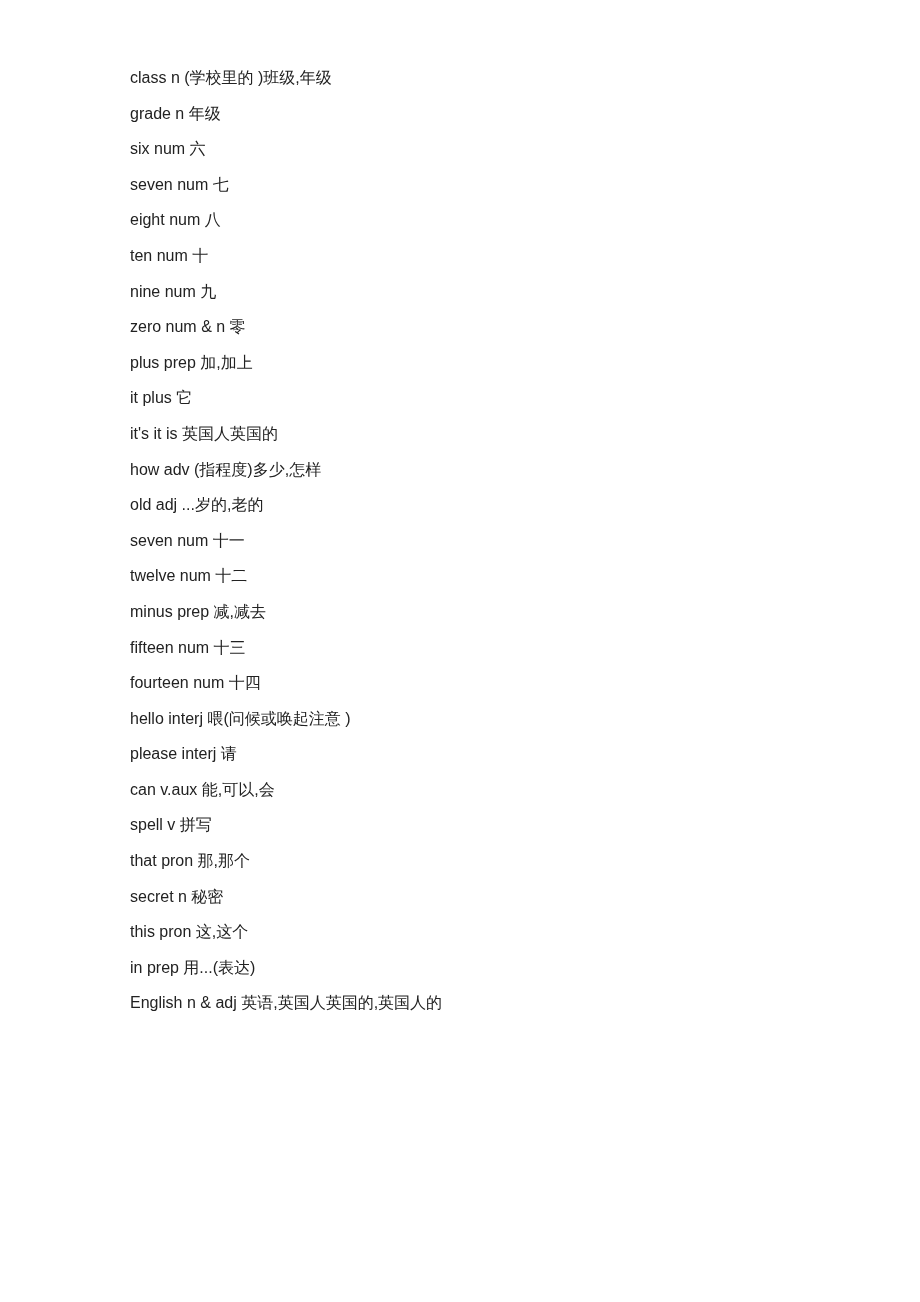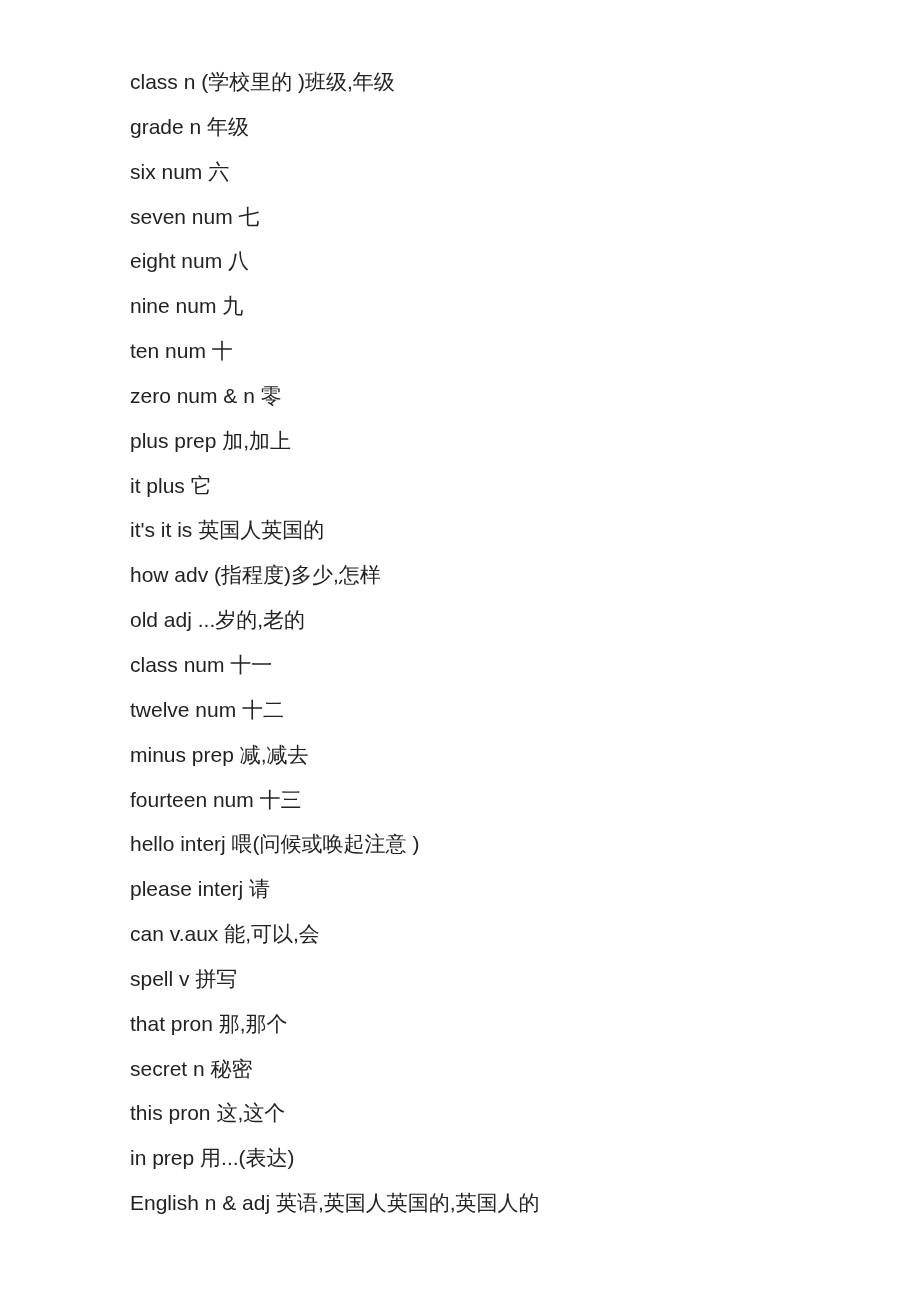--- a/index.html
+++ b/index.html
@@ -13,44 +13,45 @@
       font-size: 16px;
       color: #222222;
       padding: 60px 130px;
       line-height: 1.85;
     }
     .vocab-list {
       list-style: none;
     }
     .vocab-item {
       padding: 3px 0;
-      font-size: 21px;
+      font-size: 16px;
     }
   </style>
 </head>
 <body>
 
 <ul class="vocab-list">
     <li class="vocab-item">class n (学校里的  )班级,年级</li>
     <li class="vocab-item">grade n  年级</li>
     <li class="vocab-item">six num  六</li>
     <li class="vocab-item">seven num  七</li>
     <li class="vocab-item">eight num  八</li>
+    <li class="vocab-item">ten num  十</li>
     <li class="vocab-item">nine num  九</li>
-    <li class="vocab-item">ten num  十</li>
     <li class="vocab-item">zero num &amp; n  零</li>
     <li class="vocab-item">plus prep  加,加上</li>
     <li class="vocab-item">it plus  它</li>
     <li class="vocab-item">it's it is 英国人英国的</li>
     <li class="vocab-item">how adv (指程度)多少,怎样</li>
     <li class="vocab-item">old adj ...岁的,老的</li>
-    <li class="vocab-item">class num  十一</li>
+    <li class="vocab-item">seven num  十一</li>
     <li class="vocab-item">twelve num  十二</li>
     <li class="vocab-item">minus prep  减,减去</li>
-    <li class="vocab-item">fourteen num  十三</li>
+    <li class="vocab-item">fifteen num  十三</li>
+    <li class="vocab-item">fourteen num  十四</li>
     <li class="vocab-item">hello interj  喂(问候或唤起注意  )</li>
     <li class="vocab-item">please interj  请</li>
     <li class="vocab-item">can v.aux  能,可以,会</li>
     <li class="vocab-item">spell v  拼写</li>
     <li class="vocab-item">that pron  那,那个</li>
     <li class="vocab-item">secret n  秘密</li>
     <li class="vocab-item">this pron  这,这个</li>
     <li class="vocab-item">in prep  用...(表达)</li>
     <li class="vocab-item">English n &amp; adj  英语,英国人英国的,英国人的</li>
   </ul>

